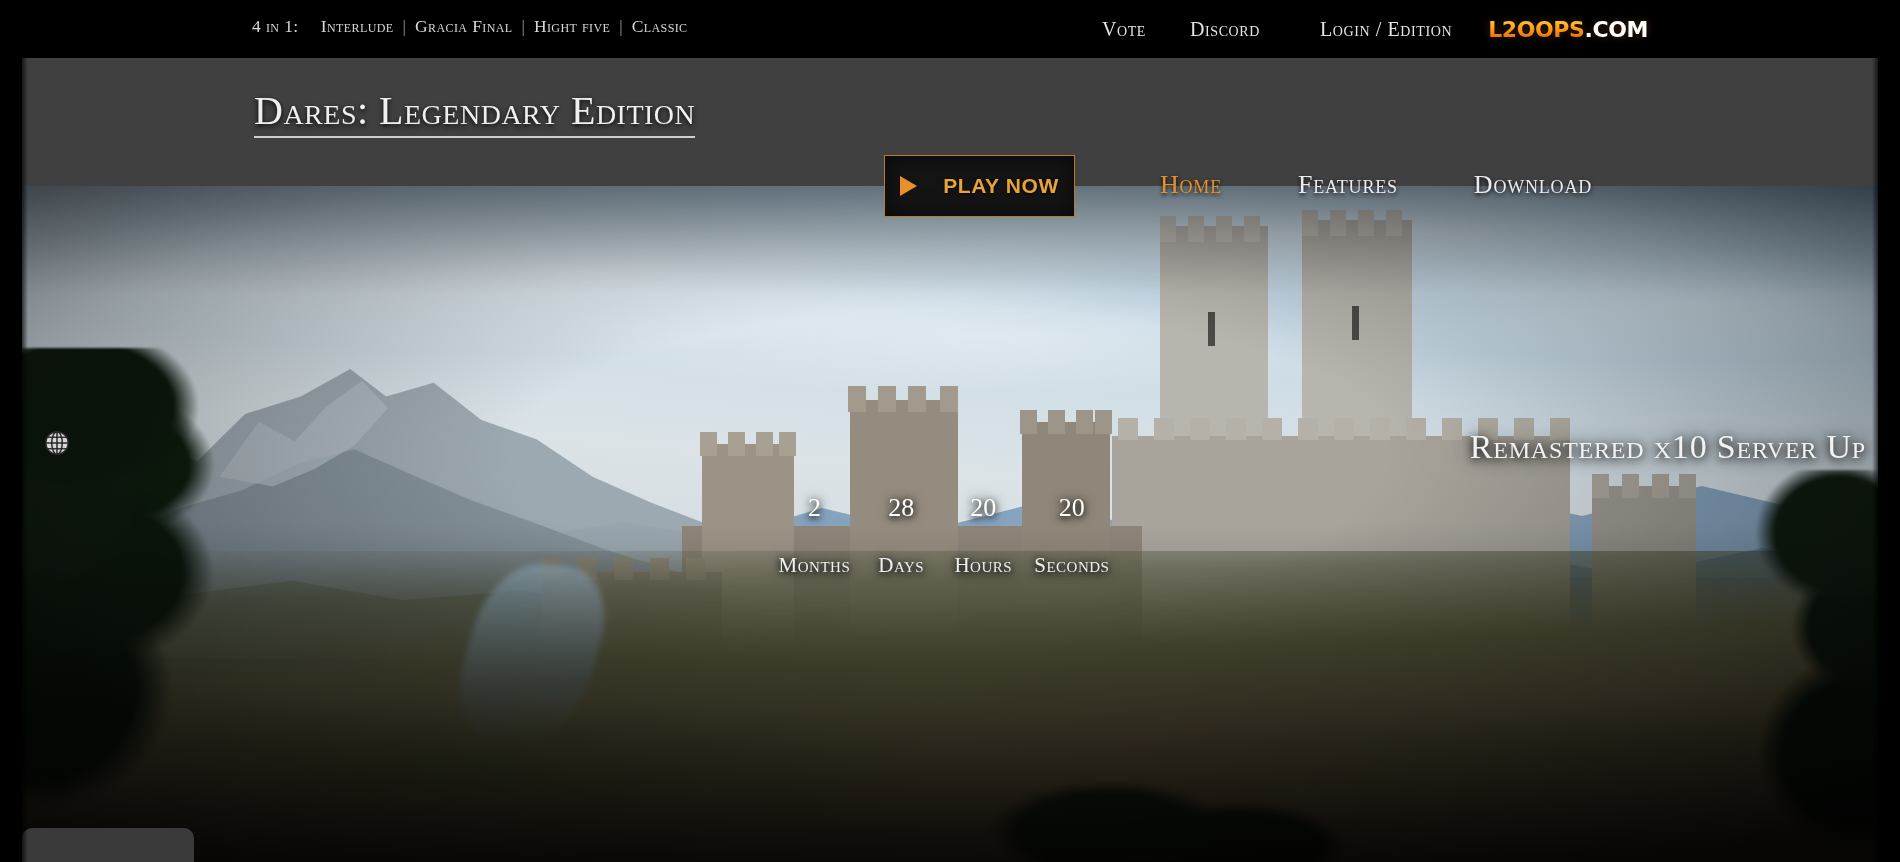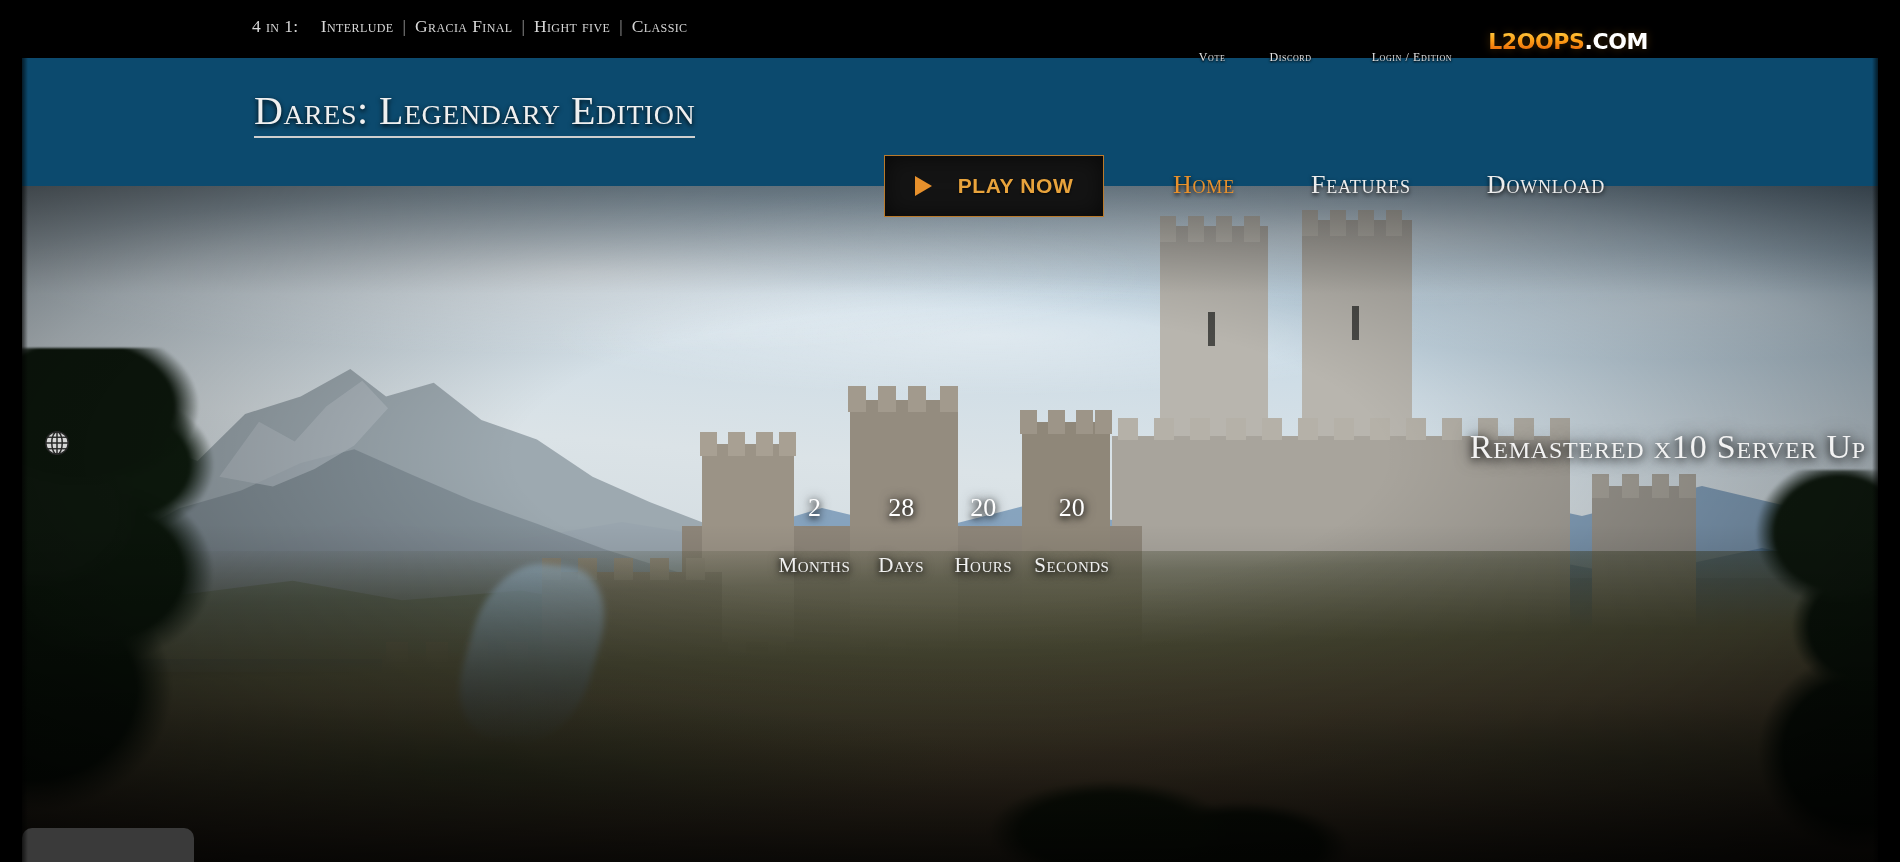--- a/index.html
+++ b/index.html
@@ -71,28 +71,27 @@
     top: 14px;
     display: flex;
     align-items: center;
     gap: 0px;
     white-space: nowrap;
   }
 
   .top-link {
     font-family: "Liberation Serif", serif;
     font-variant: small-caps;
-    font-size: 12px;
+    font-size: 20px;
     letter-spacing: 0.6px;
     color: #e4e4e4;
     text-shadow: 0 1px 2px #000, 0 0 3px rgba(0,0,0,.9);
     text-decoration: none;
     padding: 4px 22px;
     cursor: pointer;
-    margin-top: 32px;
   }
   .top-link.login { padding-left: 38px; padding-right: 20px; }
 
   .brand-logo {
     margin-left: 16px;
     font-family: "DejaVu Sans", sans-serif;
     font-weight: 700;
     font-size: 22px;
     letter-spacing: -0.4px;
     line-height: 1;
@@ -109,21 +108,21 @@
     color: transparent;
   }
   .brand-logo .dotcom { color: #ffffff; }
 
   
   .header {
     position: absolute;
     left: 22px; top: 58px;
     width: 1856px;
     height: 128px;
-    background: #0c4a6e;
+    background: #404040;
     z-index: 35;
   }
 
   .site-title {
     position: absolute;
     left: 232px;
     top: 32px;
     font-family: "Liberation Serif", serif;
     font-variant: small-caps;
     font-size: 40px;
@@ -134,21 +133,21 @@
     padding-bottom: 4px;
     line-height: 1.05;
     cursor: pointer;
     white-space: nowrap;
   }
 
   .play-btn {
     position: absolute;
     left: 862px;
     top: 97px;
-    width: 220px;
+    width: 191px;
     height: 62px;
     background: #141414;
     border: 1px solid #b97a2c;
     display: flex;
     align-items: center;
     justify-content: center;
     gap: 26px;
     cursor: pointer;
     box-shadow: inset 0 0 22px rgba(0,0,0,.6);
   }
@@ -162,21 +161,21 @@
     font-family: "Liberation Sans", sans-serif;
     font-weight: 700;
     font-size: 21px;
     letter-spacing: 0.6px;
     color: #e8a33c;
     text-shadow: 0 1px 2px rgba(0,0,0,.8);
   }
 
   .mainnav {
     position: absolute;
-    right: 235px;
+    right: 248px;
     top: 108px;
     display: flex;
     align-items: center;
     gap: 0;
     white-space: nowrap;
   }
   .nav-link {
     font-family: "Liberation Serif", serif;
     font-variant: small-caps;
     font-size: 26px;

